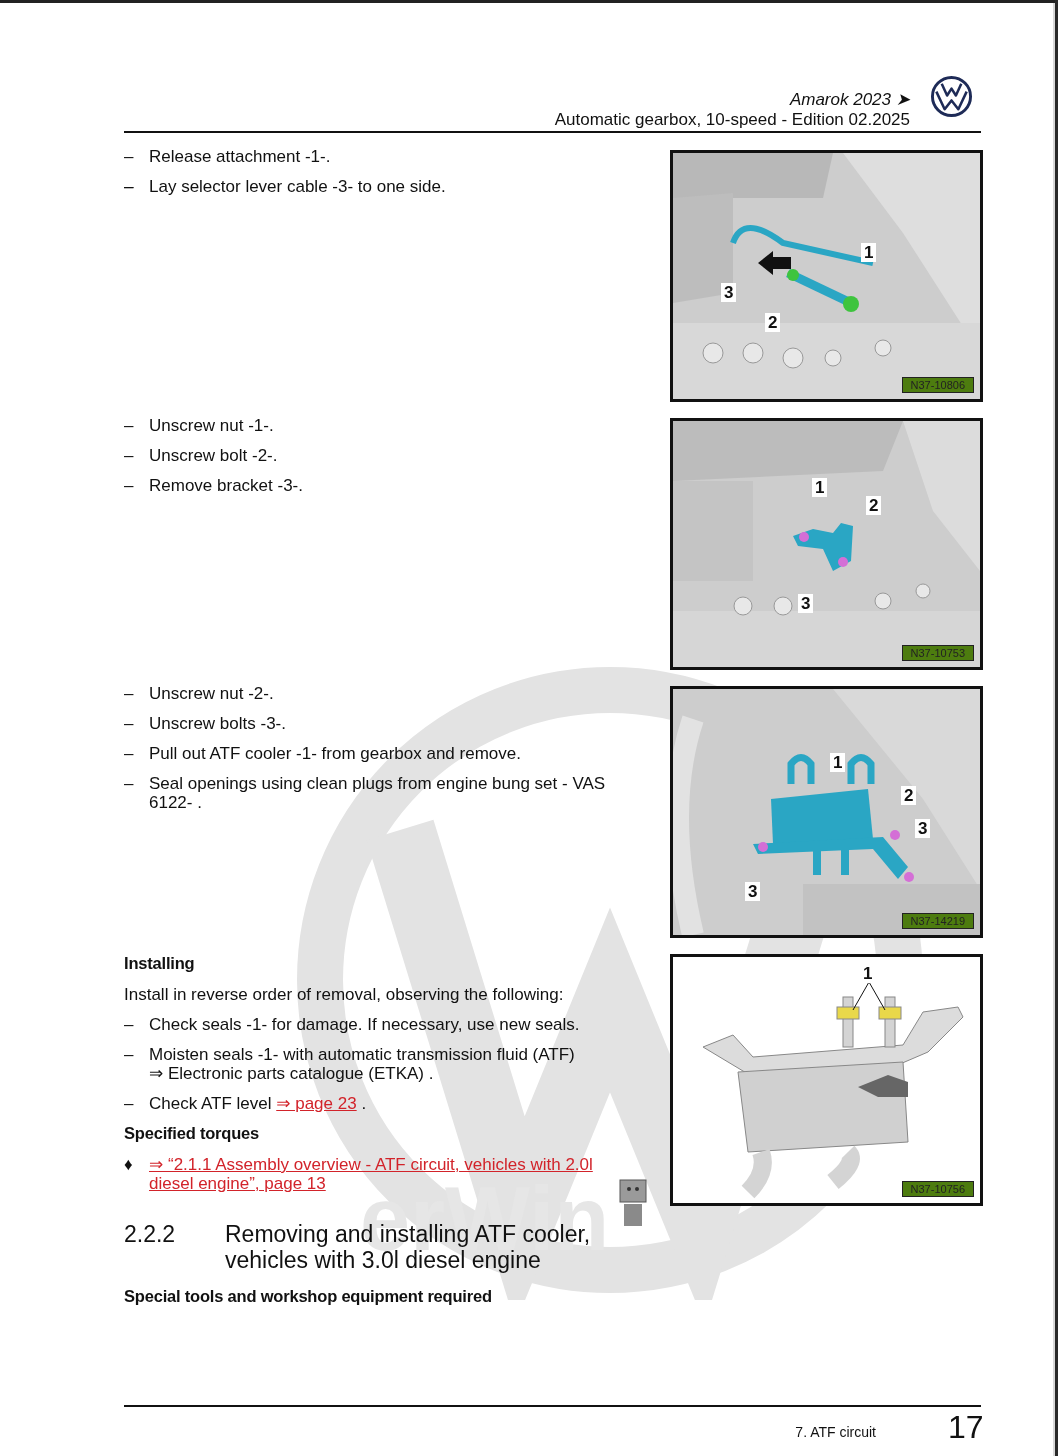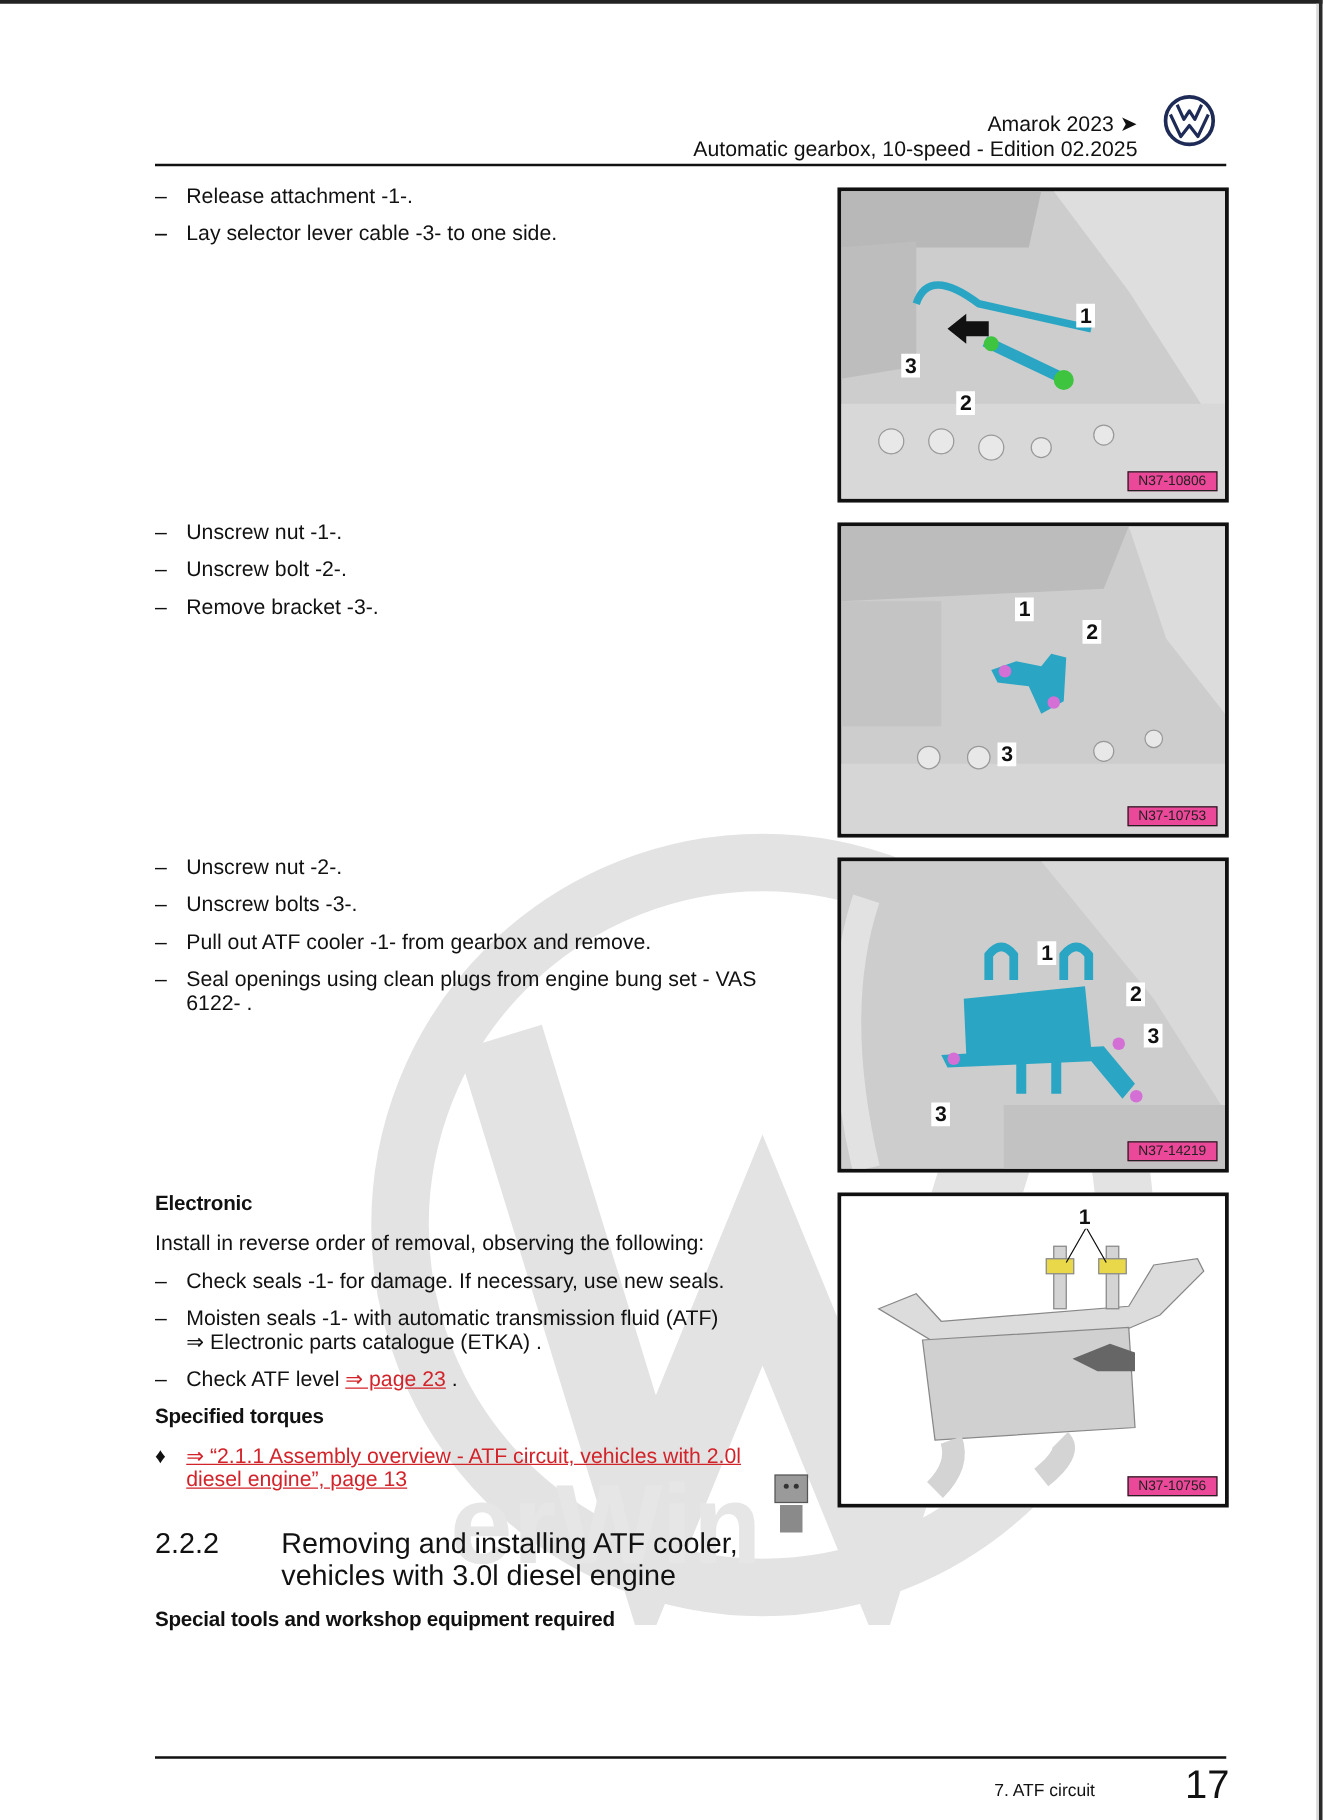--- a/index.html
+++ b/index.html
@@ -9,39 +9,39 @@
     font-family: "Liberation Sans", sans-serif; color: #111;
   }
   .topbar { position: absolute; left: 0; top: 0; width: 1058px; height: 3px; background: #222; }
   .rightbar { position: absolute; right: 0; top: 0; width: 3px; height: 1456px; background: #2a2a2a; }
   .rightshade { position: absolute; right: 3px; top: 3px; width: 2px; height: 1453px; background: #d9d9d9; }
 
   
   .watermark { position: absolute; left: 290px; top: 660px; width: 640px; height: 640px; pointer-events: none; }
 
   
-  .hdr-line1 { position: absolute; right: 148px; top: 89px; font-size: 17px; text-align: left; white-space: nowrap; }
+  .hdr-line1 { position: absolute; right: 148px; top: 89px; font-size: 17px; text-align: left; white-space: nowrap; font-style: italic; }
   .hdr-line2 { position: absolute; right: 148px; top: 110px; font-size: 17px; text-align: right; white-space: nowrap; }
   .vw-logo { position: absolute; left: 930px; top: 75px; width: 43px; height: 43px; }
   .hdr-rule { position: absolute; left: 124px; top: 131px; width: 857px; height: 2px; background: #111; }
 
   
   .steps { position: absolute; left: 124px; width: 520px; font-size: 17px; line-height: 19px; }
   .step { position: relative; padding-left: 25px; margin-bottom: 11px; }
   .step .dash { position: absolute; left: 0; top: 0; }
   .subhead { font-weight: bold; font-size: 16.5px; margin-bottom: 12px; letter-spacing: -0.2px; }
   .para { margin-bottom: 11px; }
   .link { color: #d2232a; text-decoration: underline; }
   .bullet { position: relative; padding-left: 25px; }
   .bullet .dia { position: absolute; left: 0; top: 0; }
 
   
   .fig { position: absolute; left: 670px; width: 307px; height: 246px; border: 3px solid #111; background: #cfcfcf; overflow: hidden; box-sizing: content-box; }
   .fig svg { display: block; }
-  .fig-label { position: absolute; right: 6px; bottom: 6px; background: #ec4899; border: 1px solid #222; font-size: 11px; padding: 1px 8px; color: #222; }
+  .fig-label { position: absolute; right: 6px; bottom: 6px; background: #4d7c0f; border: 1px solid #222; font-size: 11px; padding: 1px 8px; color: #222; }
   .callout { position: absolute; background: #fff; font-weight: bold; font-size: 17px; padding: 0 3px; line-height: 19px; }
 
   
   .sec-num { position: absolute; left: 124px; top: 1221px; font-size: 23px; }
   .sec-title { position: absolute; left: 225px; top: 1221px; font-size: 23px; line-height: 26px; }
   .special { position: absolute; left: 124px; top: 1287px; font-size: 16.5px; font-weight: bold; letter-spacing: -0.2px; }
 
   
   .ftr-rule { position: absolute; left: 124px; top: 1405px; width: 857px; height: 2px; background: #111; }
   .ftr-section { position: absolute; right: 124px; top: 1424px; font-size: 14px; }
@@ -160,21 +160,21 @@
     <circle cx="236" cy="188" r="5" fill="#d46fd6"></circle>
   </svg>
   <div class="callout" style="left:157px; top:64px;">1</div>
   <div class="callout" style="left:228px; top:97px;">2</div>
   <div class="callout" style="left:242px; top:130px;">3</div>
   <div class="callout" style="left:72px; top:193px;">3</div>
   <div class="fig-label">N37-14219</div>
 </div>
 
 <div class="steps" style="top:954px;">
-  <div class="subhead">Electronic</div>
+  <div class="subhead">Installing</div>
   <div class="para">Install in reverse order of removal, observing the following:</div>
   <div class="step"><span class="dash">–</span><span>Check seals -1- for damage. If necessary, use new seals.</span></div>
   <div class="step"><span class="dash">–</span><span>Moisten seals -1- with automatic transmission fluid (ATF)</span><br><span>⇒  Electronic parts catalogue (ETKA) .</span></div>
   <div class="step"><span class="dash">–</span><span>Check ATF level </span><a class="link">⇒ page 23</a><span> .</span></div>
   <div class="subhead" style="">Specified torques</div>
   <div class="bullet" style="width:480px;"><span class="dia">♦</span><a class="link">⇒ “2.1.1 Assembly overview - ATF circuit, vehicles with 2.0l diesel engine”, page 13</a></div>
 </div>
 
 <div class="fig" style="top:954px; background:#fff;">
   <svg width="307" height="246" viewBox="0 0 307 246">

